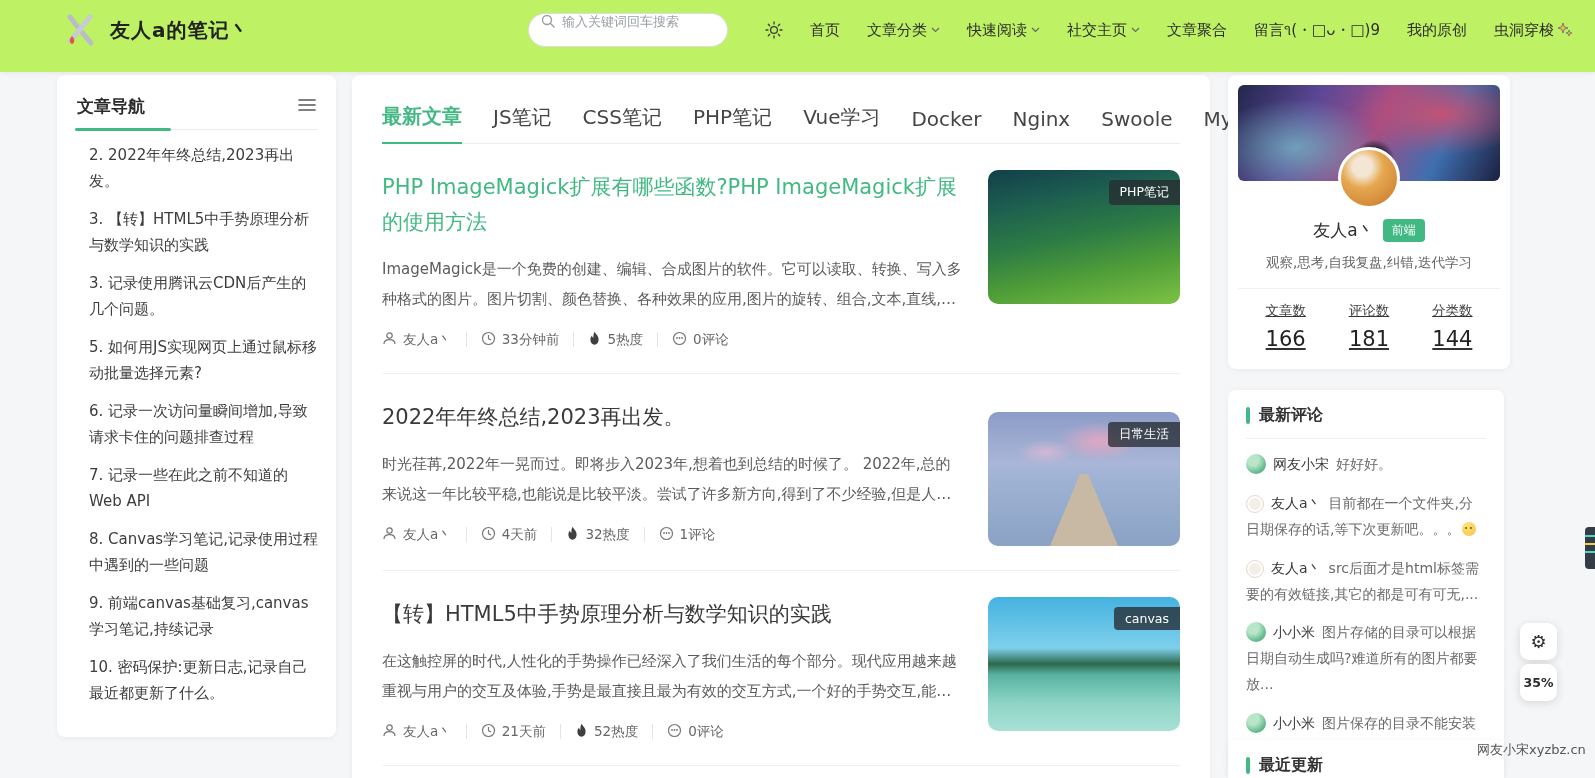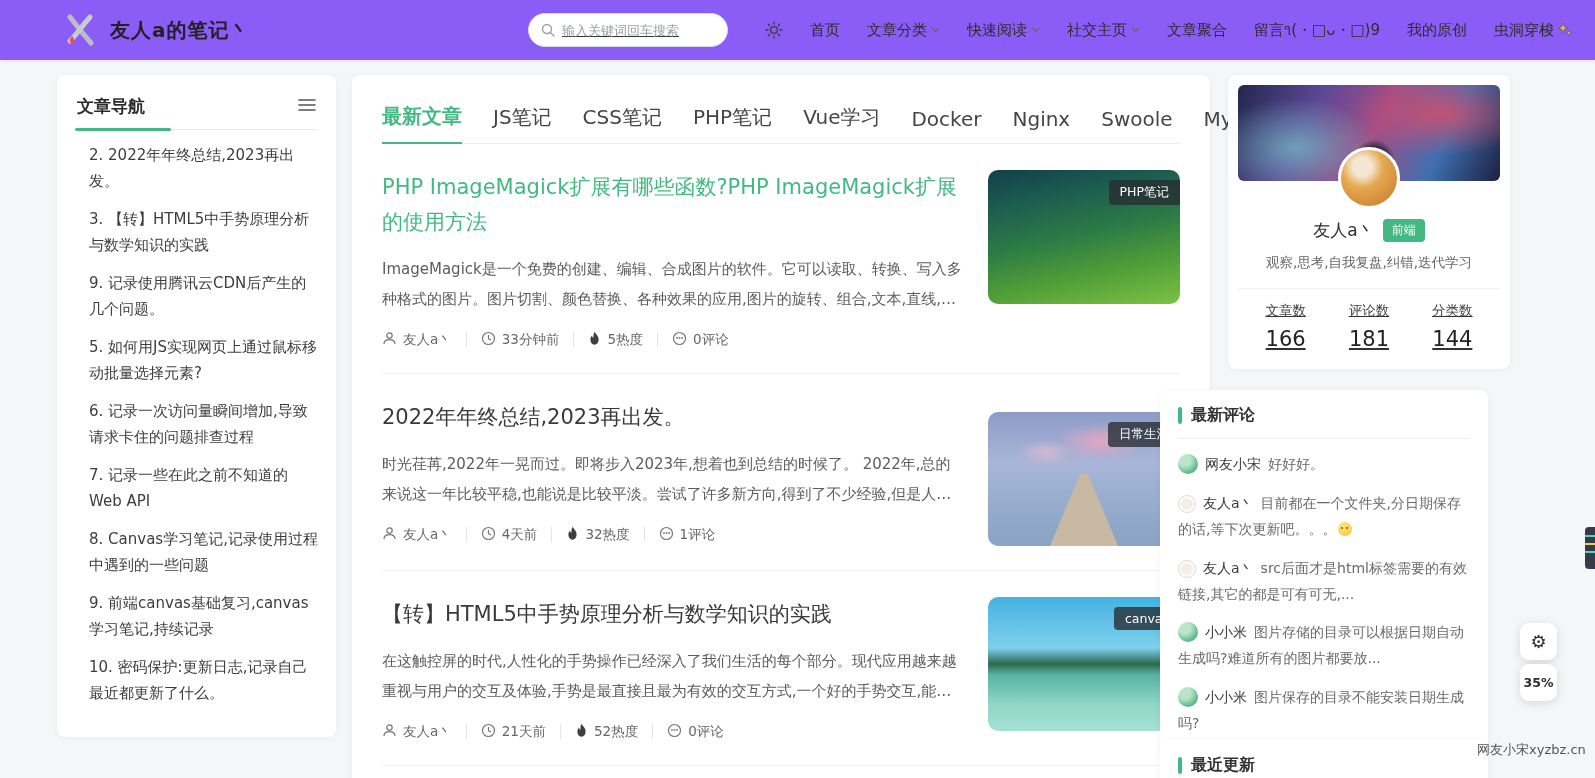--- a/index.html
+++ b/index.html
@@ -5,30 +5,30 @@
   * { margin:0; padding:0; box-sizing:border-box; }
   html,body { width:1595px; height:778px; overflow:hidden; }
   body {
     position:relative;
     background:#f5f6f8;
     font-family:"DejaVu Sans","Liberation Sans",sans-serif;
     color:#333;
   }
   
   .header {
-    position:absolute; top:0; left:0; width:1595px; height:60px;
-    background:#8b5cf6; box-shadow:0 1px 5px rgba(0,0,0,.07); z-index:20;
+    position:absolute; top:0; left:0; width:1595px; height:72px;
+    background:#bef264; box-shadow:0 1px 5px rgba(0,0,0,.07); z-index:20;
   }
   .brand { position:absolute; left:62px; top:0; height:60px; display:flex; align-items:center; cursor:pointer; }
   .brand svg { display:block; }
   .site-title { font-size:20px; font-weight:bold; color:#222; margin-left:12px; letter-spacing:1px; }
   .search-wrap {
     position:absolute; left:528px; top:13px; width:200px; height:34px;
     border:1px solid #d9dce1; border-radius:17px; background:#fff;
-    display:flex; align-items:center; padding:0 12px;text-decoration:underline;
+    display:flex; align-items:flex-start; padding:0 12px;
   }
   .search-wrap input {
     border:none; outline:none; flex:1; font-size:13px; color:#333; background:transparent;
     font-family:inherit; margin-left:7px;
   }
   .search-wrap input::placeholder { color:#9aa0a6; }
   .nav { position:absolute; right:22px; top:0; height:60px; display:flex; align-items:center; gap:27px; }
   .nav-item { font-size:15px; color:#2d2d2d; cursor:pointer; display:flex; align-items:center; white-space:nowrap; }
   .nav-item .chev { margin-left:4px; display:inline-flex; }
   .theme-toggle { display:flex; align-items:center; cursor:pointer; }
@@ -85,21 +85,21 @@
   .avatar { width:62px; height:62px; border-radius:50%; border:3px solid #fff; margin:-34px auto 0; position:relative; z-index:2;
     background:radial-gradient(circle at 38% 30%, #f3e7d3 0 18%, #e6a851 40%, #d68f3c 70%, #b9762e 100%); }
   .who { margin-top:10px; display:flex; align-items:center; justify-content:center; gap:8px; }
   .who-name { font-size:17px; color:#2f2f2f; font-weight:500; }
   .who-badge { background:#42b983; color:#fff; font-size:12px; padding:3px 9px; border-radius:4px; }
   .motto { font-size:13.5px; color:#666; margin:12px 10px 16px; }
   .stats { display:flex; border-top:1px solid #f0f0f0; padding:13px 6px 18px; }
   .stat { flex:1;text-decoration:underline; }
   .stat-label { font-size:13.5px; color:#444; }
   .stat-value { font-size:21px; color:#222; margin-top:7px; font-weight:500; }
-  .widget { position:absolute; left:1160px; width:328px; padding:15px 18px; }
+  .widget { position:absolute; left:1228px; width:276px; padding:15px 18px; }
   .widget-head { display:flex; align-items:center; border-bottom:1px solid #efefef; padding-bottom:12px; }
   .widget-bar { width:4px; height:17px; background:#42b983; border-radius:2px; margin-right:9px; }
   .widget-title { font-size:16px; font-weight:bold; color:#333; }
   .comments-card { top:390px; }
   .recent-card { top:740px; height:80px; overflow:hidden; }
   .cmt { margin:13px 0 0; font-size:14px; line-height:1.85; color:#6a6a6a; cursor:pointer; }
   .cmt-av { display:inline-block; width:20px; height:20px; border-radius:50%; vertical-align:-5px; margin-right:7px; }
   .av-green { background:radial-gradient(circle at 35% 30%, #b9e6c8 0 30%, #5fb98a 70%, #3f9a6d 100%); }
   .av-light { background:#f3efe6; border:1px solid #e2dccb; box-shadow:inset 0 0 0 2px #fff; width:18px; height:18px; }
   .cmt-name { color:#3c3c3c; font-weight:500; margin-right:7px; }
@@ -216,21 +216,21 @@
             <line x1="1" y1="7" x2="17" y2="7"></line>
             <line x1="1" y1="12" x2="17" y2="12"></line>
           </g>
         </svg>
     </span>
   </div>
   <div class="toc-divider"></div>
   <div class="toc-list">
     <div class="toc-item">2. 2022年年终总结,2023再出发。</div>
     <div class="toc-item">3. 【转】HTML5中手势原理分析与数学知识的实践</div>
-    <div class="toc-item">9. 记录使用腾讯云CDN后产生的几个问题。</div>
+    <div class="toc-item">3. 记录使用腾讯云CDN后产生的几个问题。</div>
     <div class="toc-item">5. 如何用JS实现网页上通过鼠标移动批量选择元素?</div>
     <div class="toc-item">6. 记录一次访问量瞬间增加,导致请求卡住的问题排查过程</div>
     <div class="toc-item">7. 记录一些在此之前不知道的Web API</div>
     <div class="toc-item">8. Canvas学习笔记,记录使用过程中遇到的一些问题</div>
     <div class="toc-item">9. 前端canvas基础复习,canvas学习笔记,持续记录</div>
     <div class="toc-item">10. 密码保护:更新日志,记录自己最近都更新了什么。</div>
 
   </div>
 </div>
 

